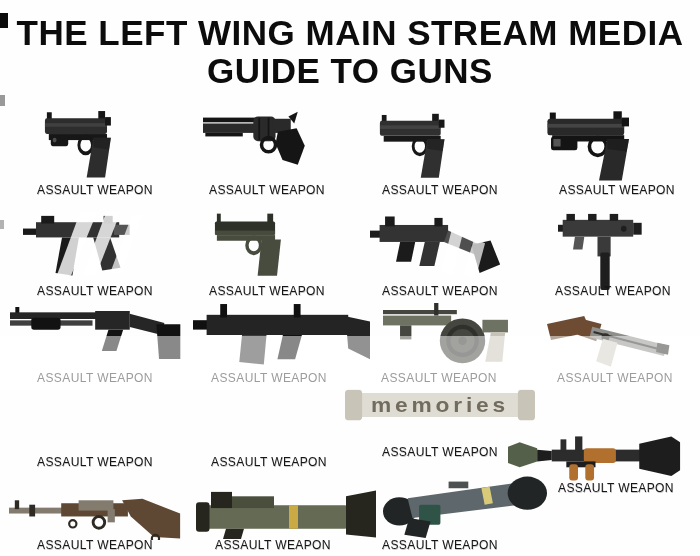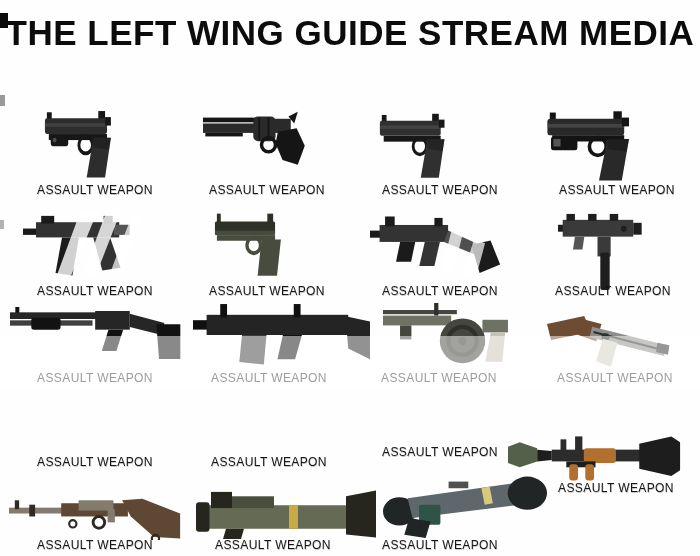--- a/index.html
+++ b/index.html
@@ -19,21 +19,22 @@
        background:rgba(255,255,255,.5);pointer-events:none;}
   .art{position:absolute;z-index:6;background:#0b0b0b;}
   #art1{left:0;top:13px;width:8px;height:15px;}
   #art2{left:0;top:95px;width:5px;height:11px;background:#555;opacity:.6;}
   #art3{left:0;top:220px;width:4px;height:9px;background:#666;opacity:.5;}
 </style>
 </head>
 <body>
 
 <div id="frame">
-  <div id="title1" class="title-line">THE LEFT WING GUIDE STREAM MEDIA</div>
+  <div id="title1" class="title-line">THE LEFT WING MAIN STREAM MEDIA</div>
+  <div id="title2" class="title-line">GUIDE TO GUNS</div>
   <div id="grid">
       <div class="gun-cell" style="left: 43px; top: 105px; width: 97px; height: 75px;">
         <svg viewBox="0 0 100 62" preserveAspectRatio="none">
           <rect x="4" y="6" width="5" height="6" fill="#171717"></rect>
           <rect x="57" y="5" width="7" height="7" fill="#171717"></rect>
    <rect x="2" y="11" width="64" height="13" rx="2" fill="#2d2d2d"></rect>
    <rect x="2" y="15" width="64" height="3" fill="#4d4d4d" opacity="0.6"></rect>
    <rect x="64" y="10" width="6" height="7" fill="#171717"></rect>
    <rect x="6" y="24" width="60" height="5" fill="#171717"></rect>
           <rect x="8" y="25" width="18" height="9" rx="2" fill="#171717"></rect>
@@ -192,20 +193,28 @@
    <polygon points="34,14 90,28 88,36 32,22" fill="#8e8e8a"></polygon>
    <line x1="35" y1="18" x2="89" y2="32" stroke="#2f2f2d" stroke-width="1.5"></line>
    <polygon points="83,26 92,28 91,35 82,33" fill="#2f2f2d"></polygon>
    <circle cx="44" cy="22" r="3" fill="#2f2f2d"></circle>
    <polygon points="42,23 53,26 48,44 37,40" fill="#d3cec3"></polygon>
         </svg>
       </div>
       <div class="cap faded" style="left: 540px; top: 371px;">ASSAULT WEAPON</div>
       <div class="cap" style="left: 20px; top: 455px;">ASSAULT WEAPON</div>
       <div class="cap" style="left: 194px; top: 455px;">ASSAULT WEAPON</div>
+      <div class="gun-cell" style="left: 345px; top: 388px; width: 190px; height: 34px;">
+        <svg viewBox="0 0 100 20" preserveAspectRatio="none">
+          <rect x="3" y="3" width="94" height="14" rx="4" fill="#dfdcd3"></rect>
+   <rect x="0" y="1" width="9" height="18" rx="2" fill="#c8c4b8"></rect>
+   <rect x="91" y="1" width="9" height="18" rx="2" fill="#c8c4b8"></rect>
+   <text x="50" y="14" font-size="12" font-weight="bold" font-family="Liberation Sans, sans-serif" text-anchor="middle" letter-spacing="2" fill="#575142" opacity="0.8">memories</text>
+        </svg>
+      </div>
       <div class="cap" style="left: 365px; top: 445px;">ASSAULT WEAPON</div>
       <div class="gun-cell" style="left: 508px; top: 432px; width: 175px; height: 50px;">
         <svg viewBox="0 0 120 34" preserveAspectRatio="none">
           <polygon points="0,10 8,7 20,11 20,20 8,24 0,21" fill="#55604a"></polygon>
    <polygon points="20,12 30,13 30,19 20,20" fill="#1d1d1d"></polygon>
    <rect x="30" y="12" width="62" height="8" fill="#2c2c2c"></rect>
    <rect x="52" y="11" width="22" height="10" rx="2" fill="#b2702f"></rect>
    <polygon points="90,8 112,3 118,7 118,26 112,30 90,25" fill="#1d1d1d"></polygon>
    <rect x="36" y="5" width="4" height="8" fill="#2c2c2c"></rect>
           <rect x="46" y="3" width="5" height="10" fill="#2c2c2c"></rect>

